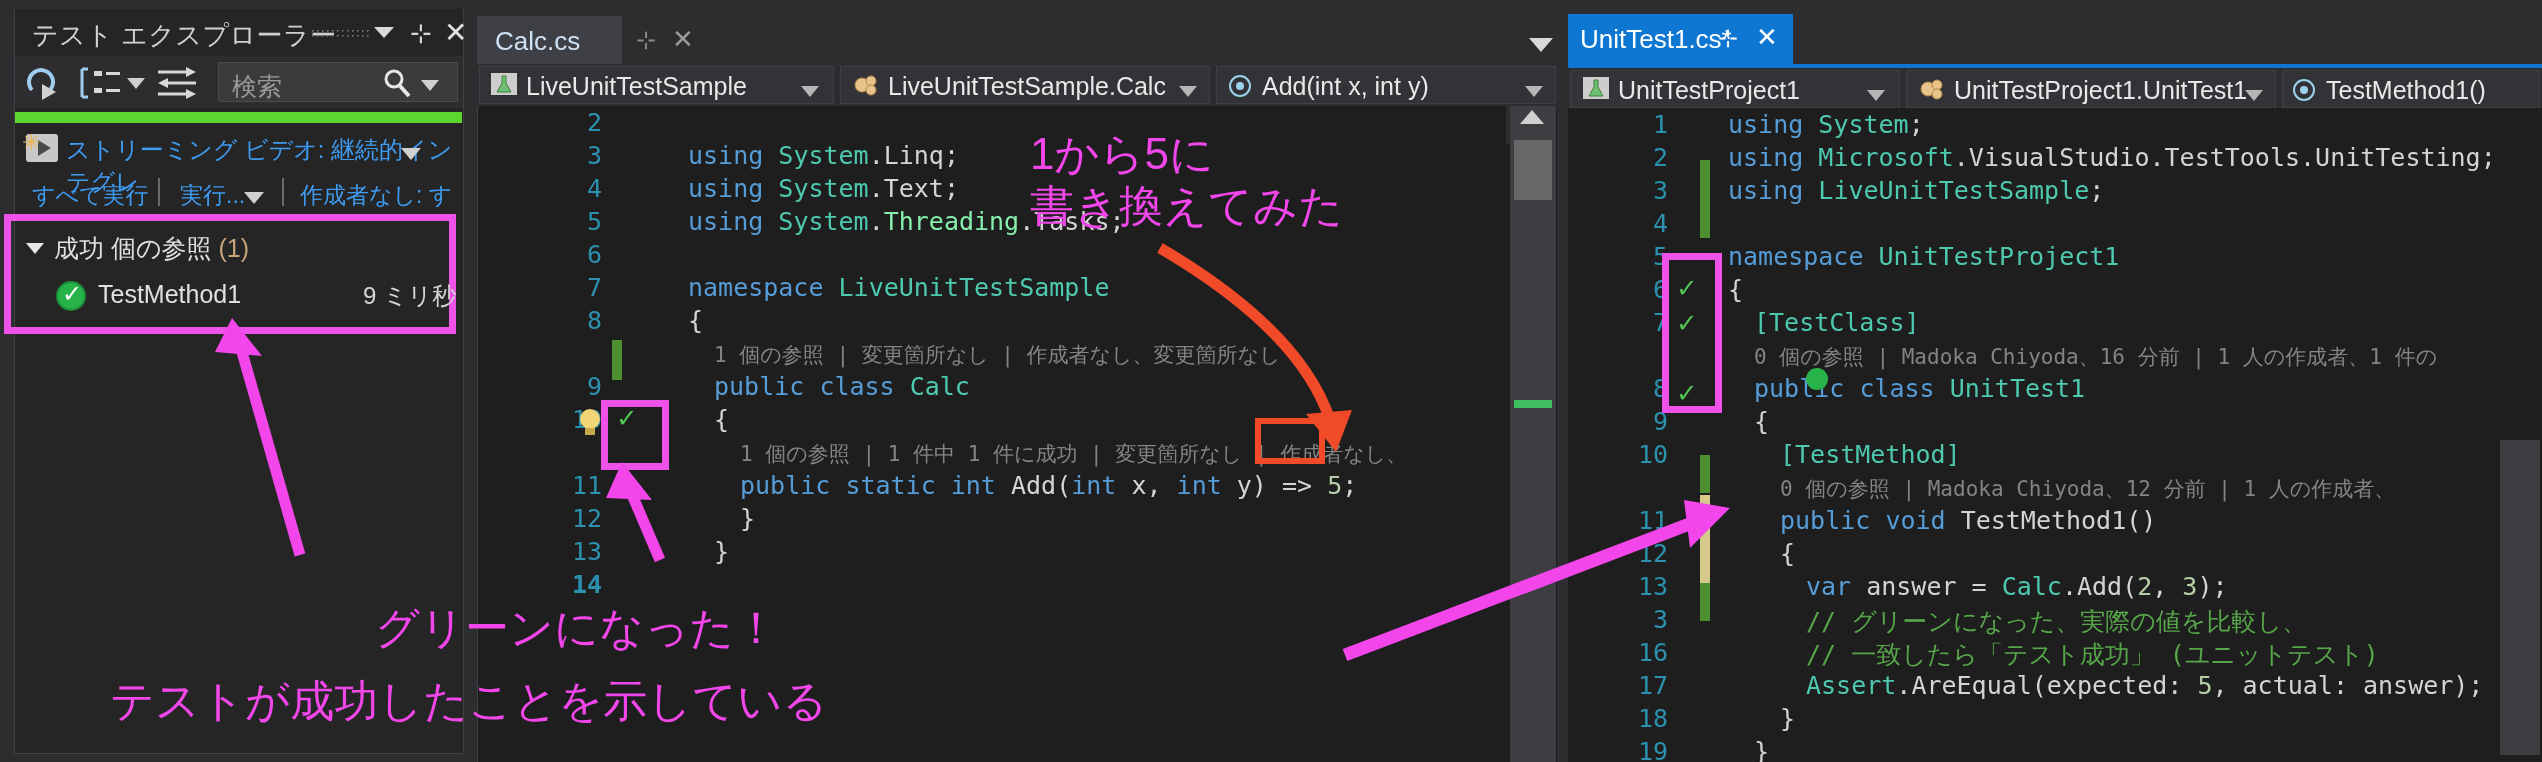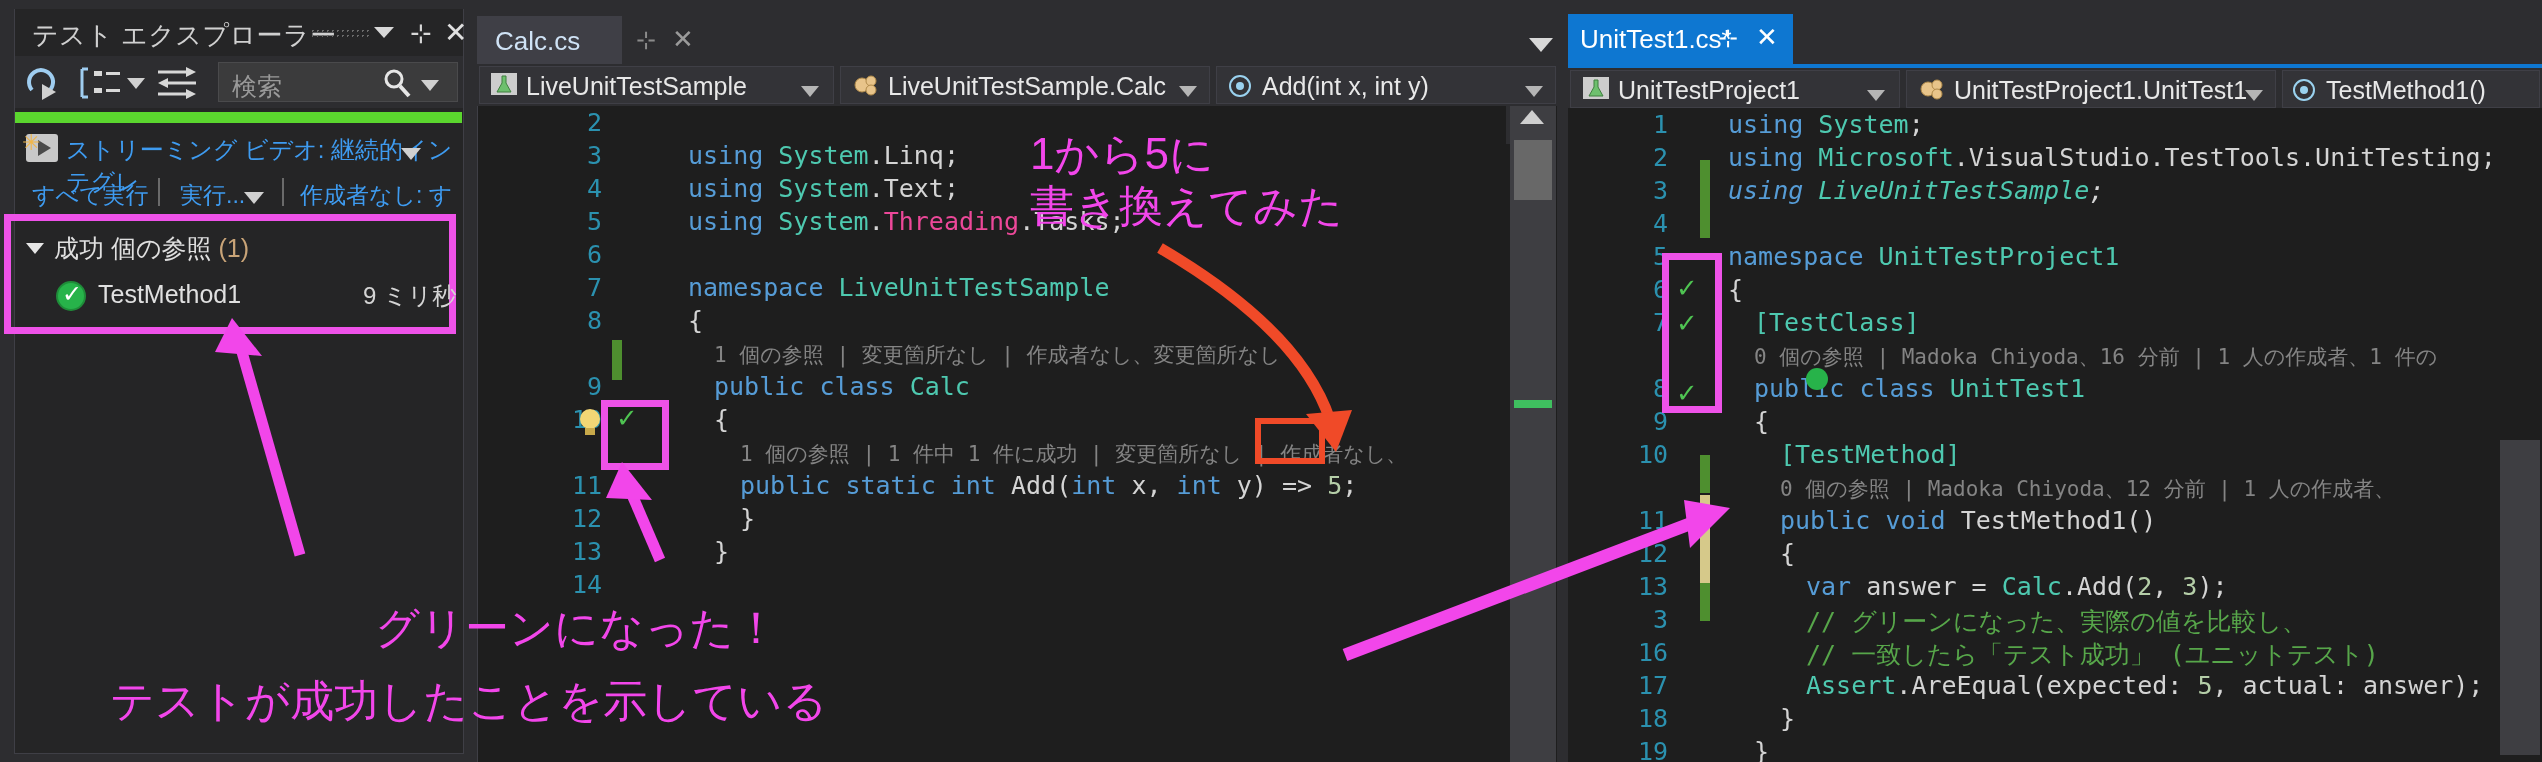--- a/index.html
+++ b/index.html
@@ -249,40 +249,40 @@
 
   <div class="abs" id="ed1-body"></div>
 
   <div class="abs" id="ed1-code" style="left:477px;top:106px;width:1080px;height:656px;overflow:hidden">
       <div class="abs mono ln" style="left: 0px; top: 2px; width: 125px; text-align: right;">2</div>
       <div class="abs mono ln" style="left: 0px; top: 35px; width: 125px; text-align: right;">3</div>
       <div class="abs mono codeline" style="left: 211px; top: 35px;"><span style="color:#569cd6">using</span><span style="color:#d4d4d4"> </span><span style="color:#4ec9b0">System</span><span style="color:#d4d4d4">.</span><span style="color:#d4d4d4">Linq</span><span style="color:#d4d4d4">;</span></div>
       <div class="abs mono ln" style="left: 0px; top: 68px; width: 125px; text-align: right;">4</div>
       <div class="abs mono codeline" style="left: 211px; top: 68px;"><span style="color:#569cd6">using</span><span style="color:#d4d4d4"> </span><span style="color:#4ec9b0">System</span><span style="color:#d4d4d4">.</span><span style="color:#d4d4d4">Text</span><span style="color:#d4d4d4">;</span></div>
       <div class="abs mono ln" style="left: 0px; top: 101px; width: 125px; text-align: right;">5</div>
-      <div class="abs mono codeline" style="left: 211px; top: 101px;"><span style="color:#569cd6">using</span><span style="color:#d4d4d4"> </span><span style="color:#4ec9b0">System</span><span style="color:#d4d4d4">.</span><span style="color:#ec4899">Threading</span><span style="color:#d4d4d4">.</span><span style="color:#d4d4d4">Tasks</span><span style="color:#d4d4d4">;</span></div>
+      <div class="abs mono codeline" style="left: 211px; top: 101px;"><span style="color:#569cd6">using</span><span style="color:#d4d4d4"> </span><span style="color:#4ec9b0">System</span><span style="color:#d4d4d4">.</span><span style="color:#86efac">Threading</span><span style="color:#d4d4d4">.</span><span style="color:#d4d4d4">Tasks</span><span style="color:#d4d4d4">;</span></div>
       <div class="abs mono ln" style="left: 0px; top: 134px; width: 125px; text-align: right;">6</div>
       <div class="abs mono codeline" style="left: 211px; top: 134px;"></div>
       <div class="abs mono ln" style="left: 0px; top: 167px; width: 125px; text-align: right;">7</div>
       <div class="abs mono codeline" style="left: 211px; top: 167px;"><span style="color:#569cd6">namespace</span><span style="color:#d4d4d4"> </span><span style="color:#4ec9b0">LiveUnitTestSample</span></div>
       <div class="abs mono ln" style="left: 0px; top: 200px; width: 125px; text-align: right;">8</div>
       <div class="abs mono codeline" style="left: 211px; top: 200px;"><span style="color:#d4d4d4">{</span></div>
       <div class="abs mono codeline" style="left: 237px; top: 233px;"><span style="color:#848484;font-size:21px">1 個の参照 | 変更箇所なし | 作成者なし、変更箇所なし</span></div>
       <div class="abs mono ln" style="left: 0px; top: 266px; width: 125px; text-align: right;">9</div>
       <div class="abs mono codeline" style="left: 237px; top: 266px;"><span style="color:#569cd6">public</span><span style="color:#d4d4d4"> </span><span style="color:#569cd6">class</span><span style="color:#d4d4d4"> </span><span style="color:#4ec9b0">Calc</span></div>
       <div class="abs mono ln" style="left: 0px; top: 299px; width: 125px; text-align: right;">10</div>
       <div class="abs mono codeline" style="left: 237px; top: 299px;"><span style="color:#d4d4d4">{</span></div>
       <div class="abs mono codeline" style="left: 263px; top: 332px;"><span style="color:#848484;font-size:21px">1 個の参照 | 1 件中 1 件に成功 | 変更箇所なし | 作成者なし、</span></div>
       <div class="abs mono ln" style="left: 0px; top: 365px; width: 125px; text-align: right;">11</div>
       <div class="abs mono codeline" style="left: 263px; top: 365px;"><span style="color:#569cd6">public</span><span style="color:#d4d4d4"> </span><span style="color:#569cd6">static</span><span style="color:#d4d4d4"> </span><span style="color:#569cd6">int</span><span style="color:#d4d4d4"> </span><span style="color:#d4d4d4">Add</span><span style="color:#d4d4d4">(</span><span style="color:#569cd6">int</span><span style="color:#d4d4d4"> </span><span style="color:#d4d4d4">x</span><span style="color:#d4d4d4">, </span><span style="color:#569cd6">int</span><span style="color:#d4d4d4"> </span><span style="color:#d4d4d4">y</span><span style="color:#d4d4d4">) =&gt; </span><span style="color:#b5cea8">5</span><span style="color:#d4d4d4">;</span></div>
       <div class="abs mono ln" style="left: 0px; top: 398px; width: 125px; text-align: right;">12</div>
       <div class="abs mono codeline" style="left: 263px; top: 398px;"><span style="color:#d4d4d4">}</span></div>
       <div class="abs mono ln" style="left: 0px; top: 431px; width: 125px; text-align: right;">13</div>
       <div class="abs mono codeline" style="left: 237px; top: 431px;"><span style="color:#d4d4d4">}</span></div>
-      <div class="abs mono ln" style="left: 0px; top: 464px; width: 125px; text-align: right;">14</div>
+      <div class="abs mono ln" style="left: 0px; top: 464px; width: 125px; text-align: right; font-weight: bold;">14</div>
       <div class="abs mono codeline" style="left: 211px; top: 464px;"></div>
     </div>
 
   <div class="abs green-change" style="left:612px;top:340px;height:40px"></div>
   <div class="abs" style="left:575px;top:406px">
     <svg width="30" height="34">
         <circle cx="15" cy="13" r="10" fill="#f2d675"></circle>
       <rect x="10" y="22" width="10" height="7" fill="#c8a94a"></rect>
       </svg></div>
   <div class="abs glyph-check" style="left:616px;top:403px">✓</div>
@@ -335,21 +335,21 @@
     </svg>
   <div class="abs navtext" style="left:2326px;top:76px">TestMethod1()</div>
 
   <div class="abs" id="ed2-body"></div>
   <div class="abs" id="ed2-code" style="left:1568px;top:108px;width:974px;height:654px;overflow:hidden">
       <div class="abs mono ln" style="left: 0px; top: 2px; width: 100px; text-align: right;">1</div>
       <div class="abs mono codeline" style="left: 160px; top: 2px;"><span style="color:#569cd6">using</span><span style="color:#d4d4d4"> </span><span style="color:#4ec9b0">System</span><span style="color:#d4d4d4">;</span></div>
       <div class="abs mono ln" style="left: 0px; top: 35px; width: 100px; text-align: right;">2</div>
       <div class="abs mono codeline" style="left: 160px; top: 35px;"><span style="color:#569cd6">using</span><span style="color:#d4d4d4"> </span><span style="color:#4ec9b0">Microsoft</span><span style="color:#d4d4d4">.</span><span style="color:#d4d4d4">VisualStudio</span><span style="color:#d4d4d4">.</span><span style="color:#d4d4d4">TestTools</span><span style="color:#d4d4d4">.</span><span style="color:#d4d4d4">UnitTesting</span><span style="color:#d4d4d4">;</span></div>
       <div class="abs mono ln" style="left: 0px; top: 68px; width: 100px; text-align: right;">3</div>
-      <div class="abs mono codeline" style="left: 160px; top: 68px; font-style: italic;"><span style="color:#569cd6">using</span><span style="color:#d4d4d4"> </span><span style="color:#4ec9b0">LiveUnitTestSample</span><span style="color:#d4d4d4">;</span></div>
+      <div class="abs mono codeline" style="left: 160px; top: 68px;"><span style="color:#569cd6">using</span><span style="color:#d4d4d4"> </span><span style="color:#4ec9b0">LiveUnitTestSample</span><span style="color:#d4d4d4">;</span></div>
       <div class="abs mono ln" style="left: 0px; top: 101px; width: 100px; text-align: right;">4</div>
       <div class="abs mono codeline" style="left: 160px; top: 101px;"></div>
       <div class="abs mono ln" style="left: 0px; top: 134px; width: 100px; text-align: right;">5</div>
       <div class="abs mono codeline" style="left: 160px; top: 134px;"><span style="color:#569cd6">namespace</span><span style="color:#d4d4d4"> </span><span style="color:#4ec9b0">UnitTestProject1</span></div>
       <div class="abs mono ln" style="left: 0px; top: 167px; width: 100px; text-align: right;">6</div>
       <div class="abs mono codeline" style="left: 160px; top: 167px;"><span style="color:#d4d4d4">{</span></div>
       <div class="abs mono ln" style="left: 0px; top: 200px; width: 100px; text-align: right;">7</div>
       <div class="abs mono codeline" style="left: 186px; top: 200px;"><span style="color:#4ec9b0">[TestClass]</span></div>
       <div class="abs mono codeline" style="left: 186px; top: 233px;"><span style="color:#848484;font-size:21px">0 個の参照 | Madoka Chiyoda、16 分前 | 1 人の作成者、1 件の</span></div>
       <div class="abs mono ln" style="left: 0px; top: 266px; width: 100px; text-align: right;">8</div>

